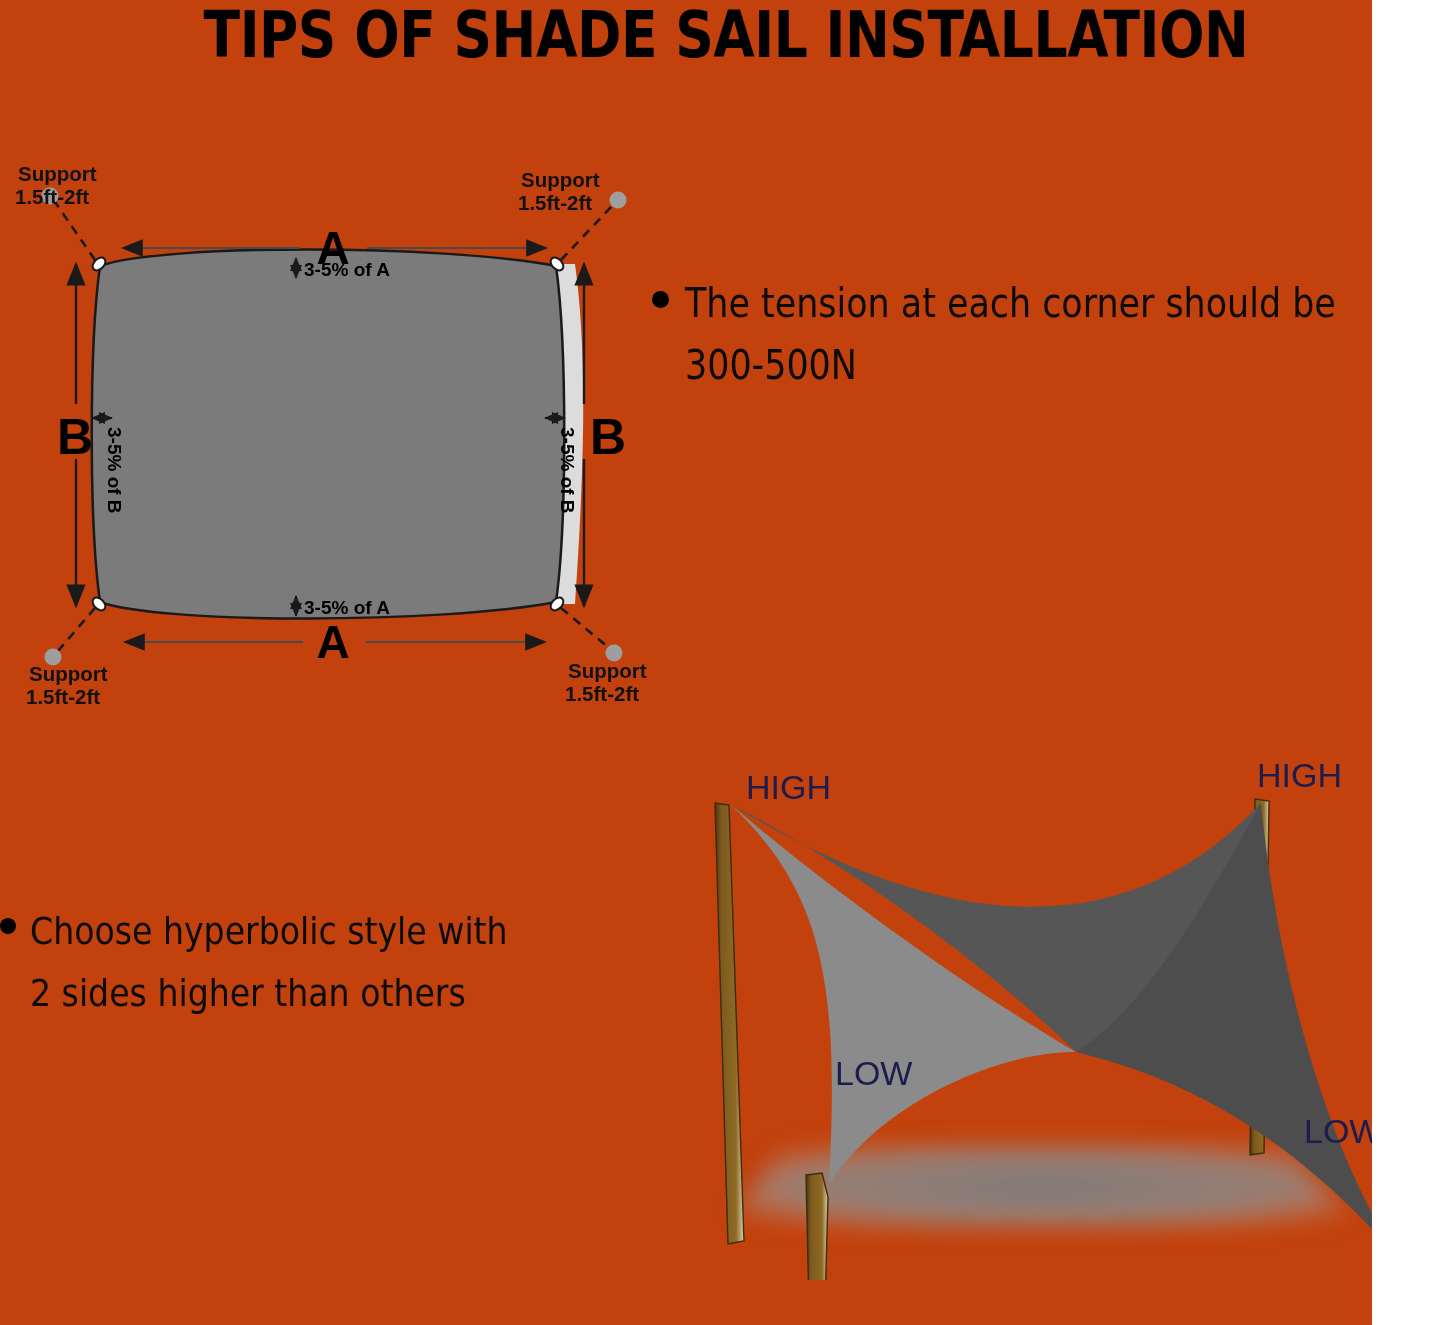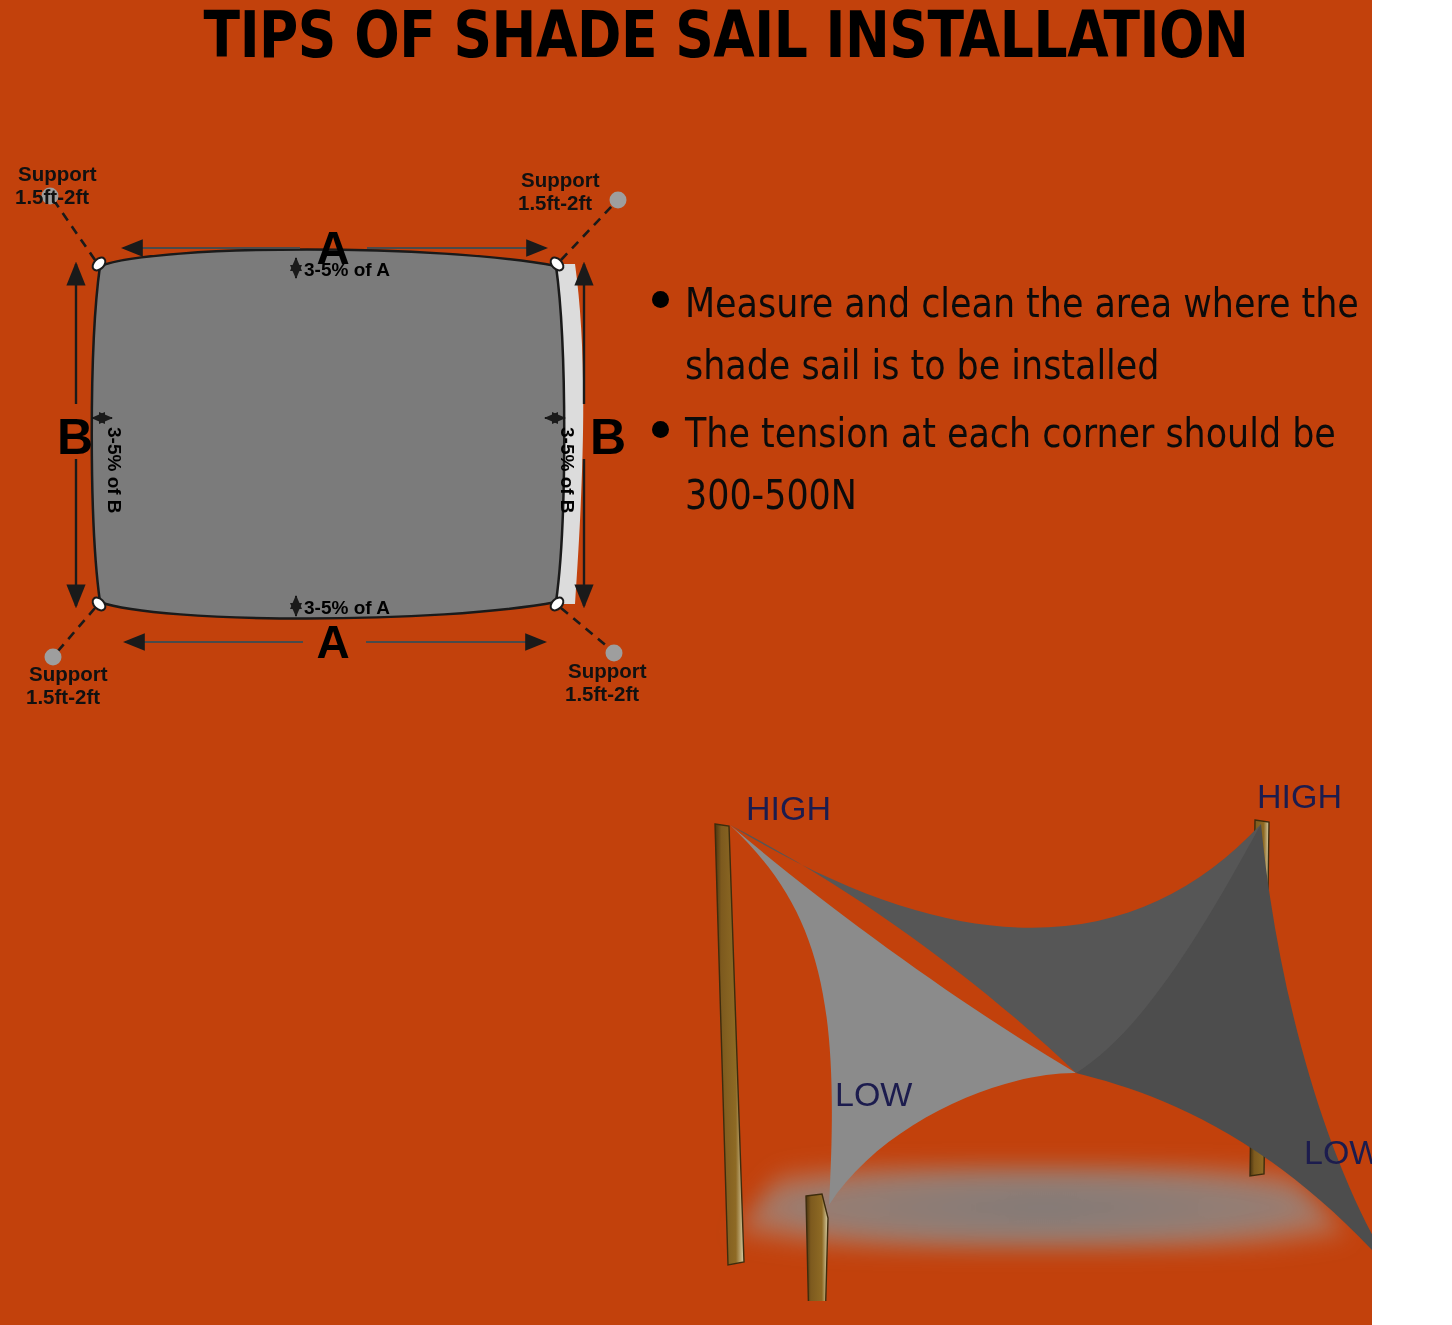--- a/index.html
+++ b/index.html
@@ -87,21 +87,21 @@
     transform: scaleX(0.97);
     transform-origin: left center;
   }
   #bottom-list .bullet-dot { width: 16px; height: 16px; margin-top: 18px; margin-right: 14px; }
   #bottom-list .bullet-text { font-size: 38px; line-height: 62px; }
 
   
   #hyperbolic {
     position: absolute;
     left: 672px;
-    top: 762px;
+    top: 741px;
     width: 780px;
     height: 539px;
   }
   #hyperbolic svg { display: block; }
 </style>
 </head>
 <body>
 
 <div id="page">
 
@@ -207,37 +207,37 @@
       </g>
 
       <g>
         <line x1="545" y1="274" x2="565" y2="274" stroke="#111" stroke-width="2" marker-start="url(#sArrTail)" marker-end="url(#sArrHead)"></line>
         <text x="561" y="283" transform="rotate(90 561 283)" font-family="Liberation Sans, sans-serif" font-weight="600" font-size="19" fill="#000">3-5% of B</text>
       </g>
     </svg>
   </div>
 
   <div id="tips-list">
-    <div class="bullet-item">
-      <span class="bullet-dot"></span>
-      <span class="bullet-text">
-        <span>Measure and clean the area where the</span><br>
-        <span>shade sail is to be installed</span>
-      </span>
-    </div>
     <div class="bullet-item">
       <span class="bullet-dot"></span>
       <span class="bullet-text">
         <span>The tension at each corner should be</span><br>
         <span>300-500N</span>
       </span>
     </div>
   </div>
 
   <div id="bottom-list">
+    <div class="bullet-item">
+      <span class="bullet-dot"></span>
+      <span class="bullet-text">
+        <span>Choose hyperbolic style with</span><br>
+        <span>2 sides higher than others</span>
+      </span>
+    </div>
   </div>
 
   <div id="hyperbolic">
     <svg width="780" height="539" viewBox="0 0 780 539" xmlns="http://www.w3.org/2000/svg">
       <defs>
         <linearGradient id="postGrad" x1="0" y1="0" x2="1" y2="0">
           <stop offset="0%" stop-color="#4b3410"></stop>
           <stop offset="22%" stop-color="#7d5a1e"></stop>
           <stop offset="72%" stop-color="#8e6a24"></stop>
           <stop offset="100%" stop-color="#d8cfa8"></stop>

